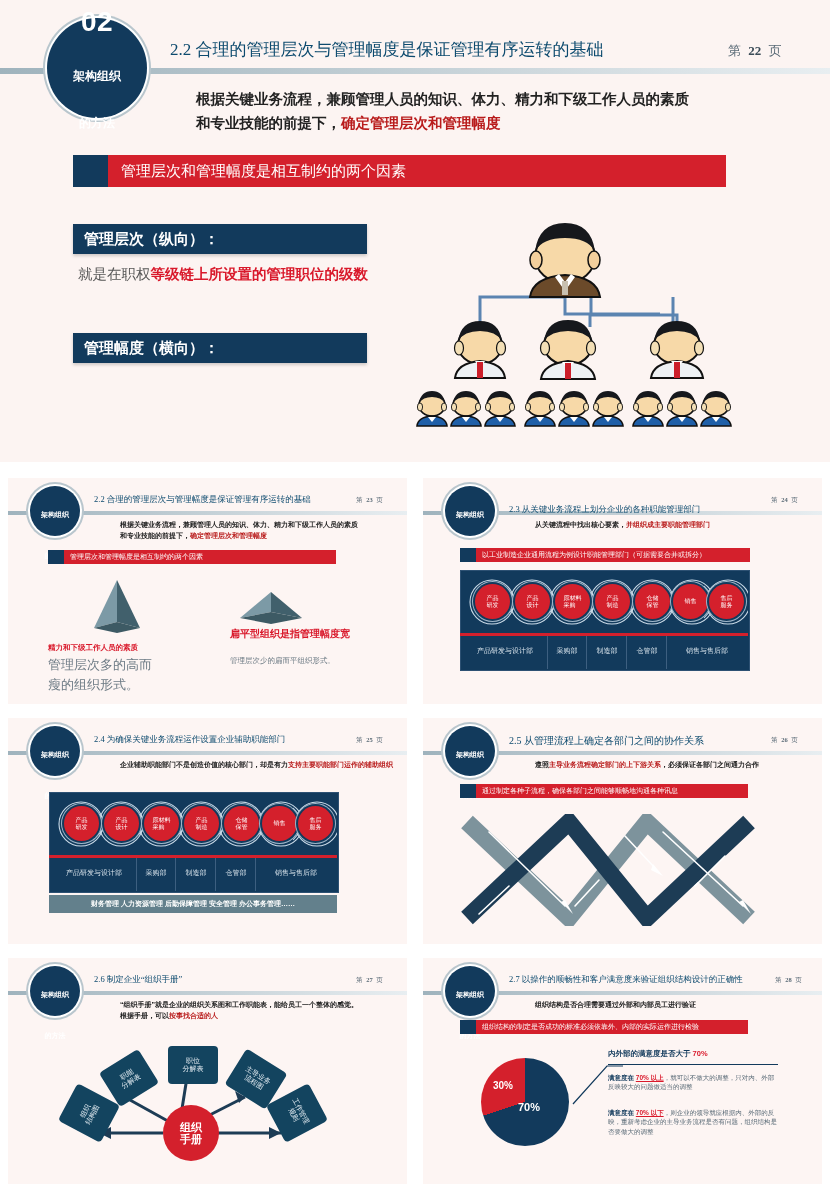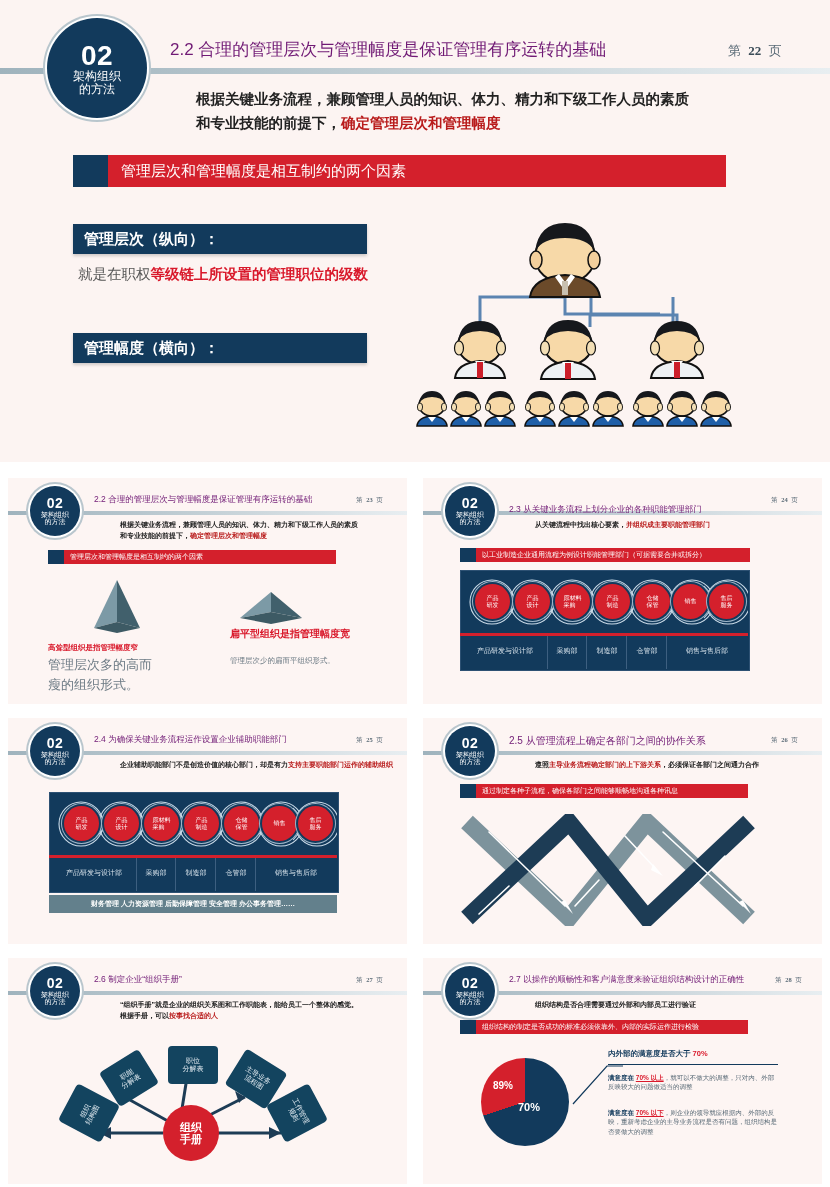--- a/index.html
+++ b/index.html
@@ -9,22 +9,22 @@
   
   .slide{position:absolute;background:#fcf4f2;overflow:hidden;}
   .slide.main{left:0;top:0;width:830px;height:462px;}
   .slide.thumb{width:399px;height:226px;background:#fdf5f3;}
 
   .hdr-rule{position:absolute;left:0;height:6px;background:linear-gradient(to right,#9fb3bd,#cfd9de 65%,#e8eef1);}
   .badge{position:absolute;border-radius:50%;background:#123a5c;color:#fff;text-align:center;
          box-shadow:0 0 0 2px #fff, 0 0 0 4px #b9c6cd;display:flex;flex-direction:column;
          align-items:center;justify-content:center;line-height:1.05;}
   .badge .num{font-weight:bold;letter-spacing:.5px;text-align:center;}
-  .badge .cap{font-weight:normal;}
-  .hdr-title{position:absolute;color:#701a75;font-family:Liberation Sans, sans-serif;white-space:nowrap;}
+  .badge .cap{font-weight:bold;margin-top:34px;}
+  .hdr-title{position:absolute;color:#0c4a6e;font-family:Liberation Serif, serif;white-space:nowrap;}
   .hdr-page{position:absolute;color:#5a6b77;font-family:"Liberation Serif","DejaVu Serif",serif;white-space:nowrap;}
   .lead{position:absolute;color:#222;font-weight:bold;margin-left:26px;}
   .lead .hl{color:#b91c1c;}
 
   .redbar{position:absolute;background:#d4202c;color:#fff;display:flex;align-items:center;}
   .redbar .cap{position:absolute;left:0;top:0;bottom:0;background:#123a5c;}
   .redbar .txt{position:relative;}
 
   
   .m-navy{position:absolute;background:#123a5c;color:#fff;font-weight:bold;display:flex;align-items:center;
@@ -261,21 +261,21 @@
     <svg class="pyr" style="left:78px;top:100px;" width="62" height="56" viewBox="0 0 62 56">
       <polygon points="31,2 8,50 31,44" fill="#7c9aa6"></polygon>
       <polygon points="31,2 54,50 31,44" fill="#41606c"></polygon>
       <polygon points="8,50 31,44 54,50 31,55" fill="#3d5a64"></polygon>
     </svg>
     <svg class="pyr" style="left:228px;top:112px;" width="70" height="38" viewBox="0 0 70 38">
       <polygon points="35,2 4,28 35,22" fill="#7c9aa6"></polygon>
       <polygon points="35,2 66,28 35,22" fill="#41606c"></polygon>
       <polygon points="4,28 35,22 66,28 35,34" fill="#3d5a64"></polygon>
     </svg>
-    <div class="cap-red" style="left:40px;top:165px;font-size:7.5px;">高耸型组织是指管理幅度窄</div>
+    <div class="cap-red" style="left:40px;top:165px;font-size:7.5px;">精力和下级工作人员的素质</div>
     <div class="cap-gray" style="left:40px;top:177px;width:110px;font-size:13px;line-height:1.55;">管理层次多的高而瘦的组织形式。</div>
     <div class="cap-red" style="left:222px;top:149px;font-size:10px;">扁平型组织是指管理幅度宽</div>
     <div class="cap-gray" style="left:222px;top:177px;width:110px;font-size:7.5px;line-height:1.55;">管理层次少的扁而平组织形式。</div>
   </div>
 
   <div class="slide thumb" style="left:423px;top:478px;">
     <div class="hdr-rule" style="top:33px;width:399px;height:4px;"></div>
     <div class="badge" style="left:22px;top:8px;width:50px;height:50px;font-size:7px;">
       <div class="num" style="font-size:14px;">02</div>
       <div class="cap">架构组织</div>
@@ -500,21 +500,21 @@
     </div>
     <div class="lead" style="left:86px;top:42px;font-size:7px;">组织结构是否合理需要通过外部和内部员工进行验证</div>
     <div class="redbar" style="left:37px;top:62px;width:288px;height:14px;font-size:7px;">
       <div class="cap" style="width:16px;"></div>
       <div class="txt" style="margin-left:22px;">组织结构的制定是否成功的标准必须依靠外、内部的实际运作进行检验</div>
     </div>
 
     <div class="pie" style="left:58px;top:100px;width:88px;height:88px;
          background:conic-gradient(from 0deg, #123a5c 0deg 252deg, #d4202c 252deg 360deg);"></div>
     <div class="pie-lab" style="left:95px;top:143px;font-size:11px;">70%</div>
-    <div class="pie-lab" style="left:70px;top:122px;font-size:10px;">89%</div>
+    <div class="pie-lab" style="left:70px;top:122px;font-size:10px;">30%</div>
 
     <svg style="position:absolute;left:140px;top:98px;" width="60" height="52" viewBox="0 0 60 52">
       <path d="M10 48 L44 10 L60 10" fill="none" stroke="#123a5c" stroke-width="1.2"></path>
     </svg>
 
     <div class="ann-title" style="left:185px;top:91px;font-size:7.5px;">
       <span>内外部的满意度是否大于 </span><span class="hl">70%</span>
     </div>
     <div class="ann-rule" style="left:185px;top:106px;width:170px;"></div>
     <div class="ann-p" style="left:185px;top:115px;width:172px;font-size:6.5px;">

